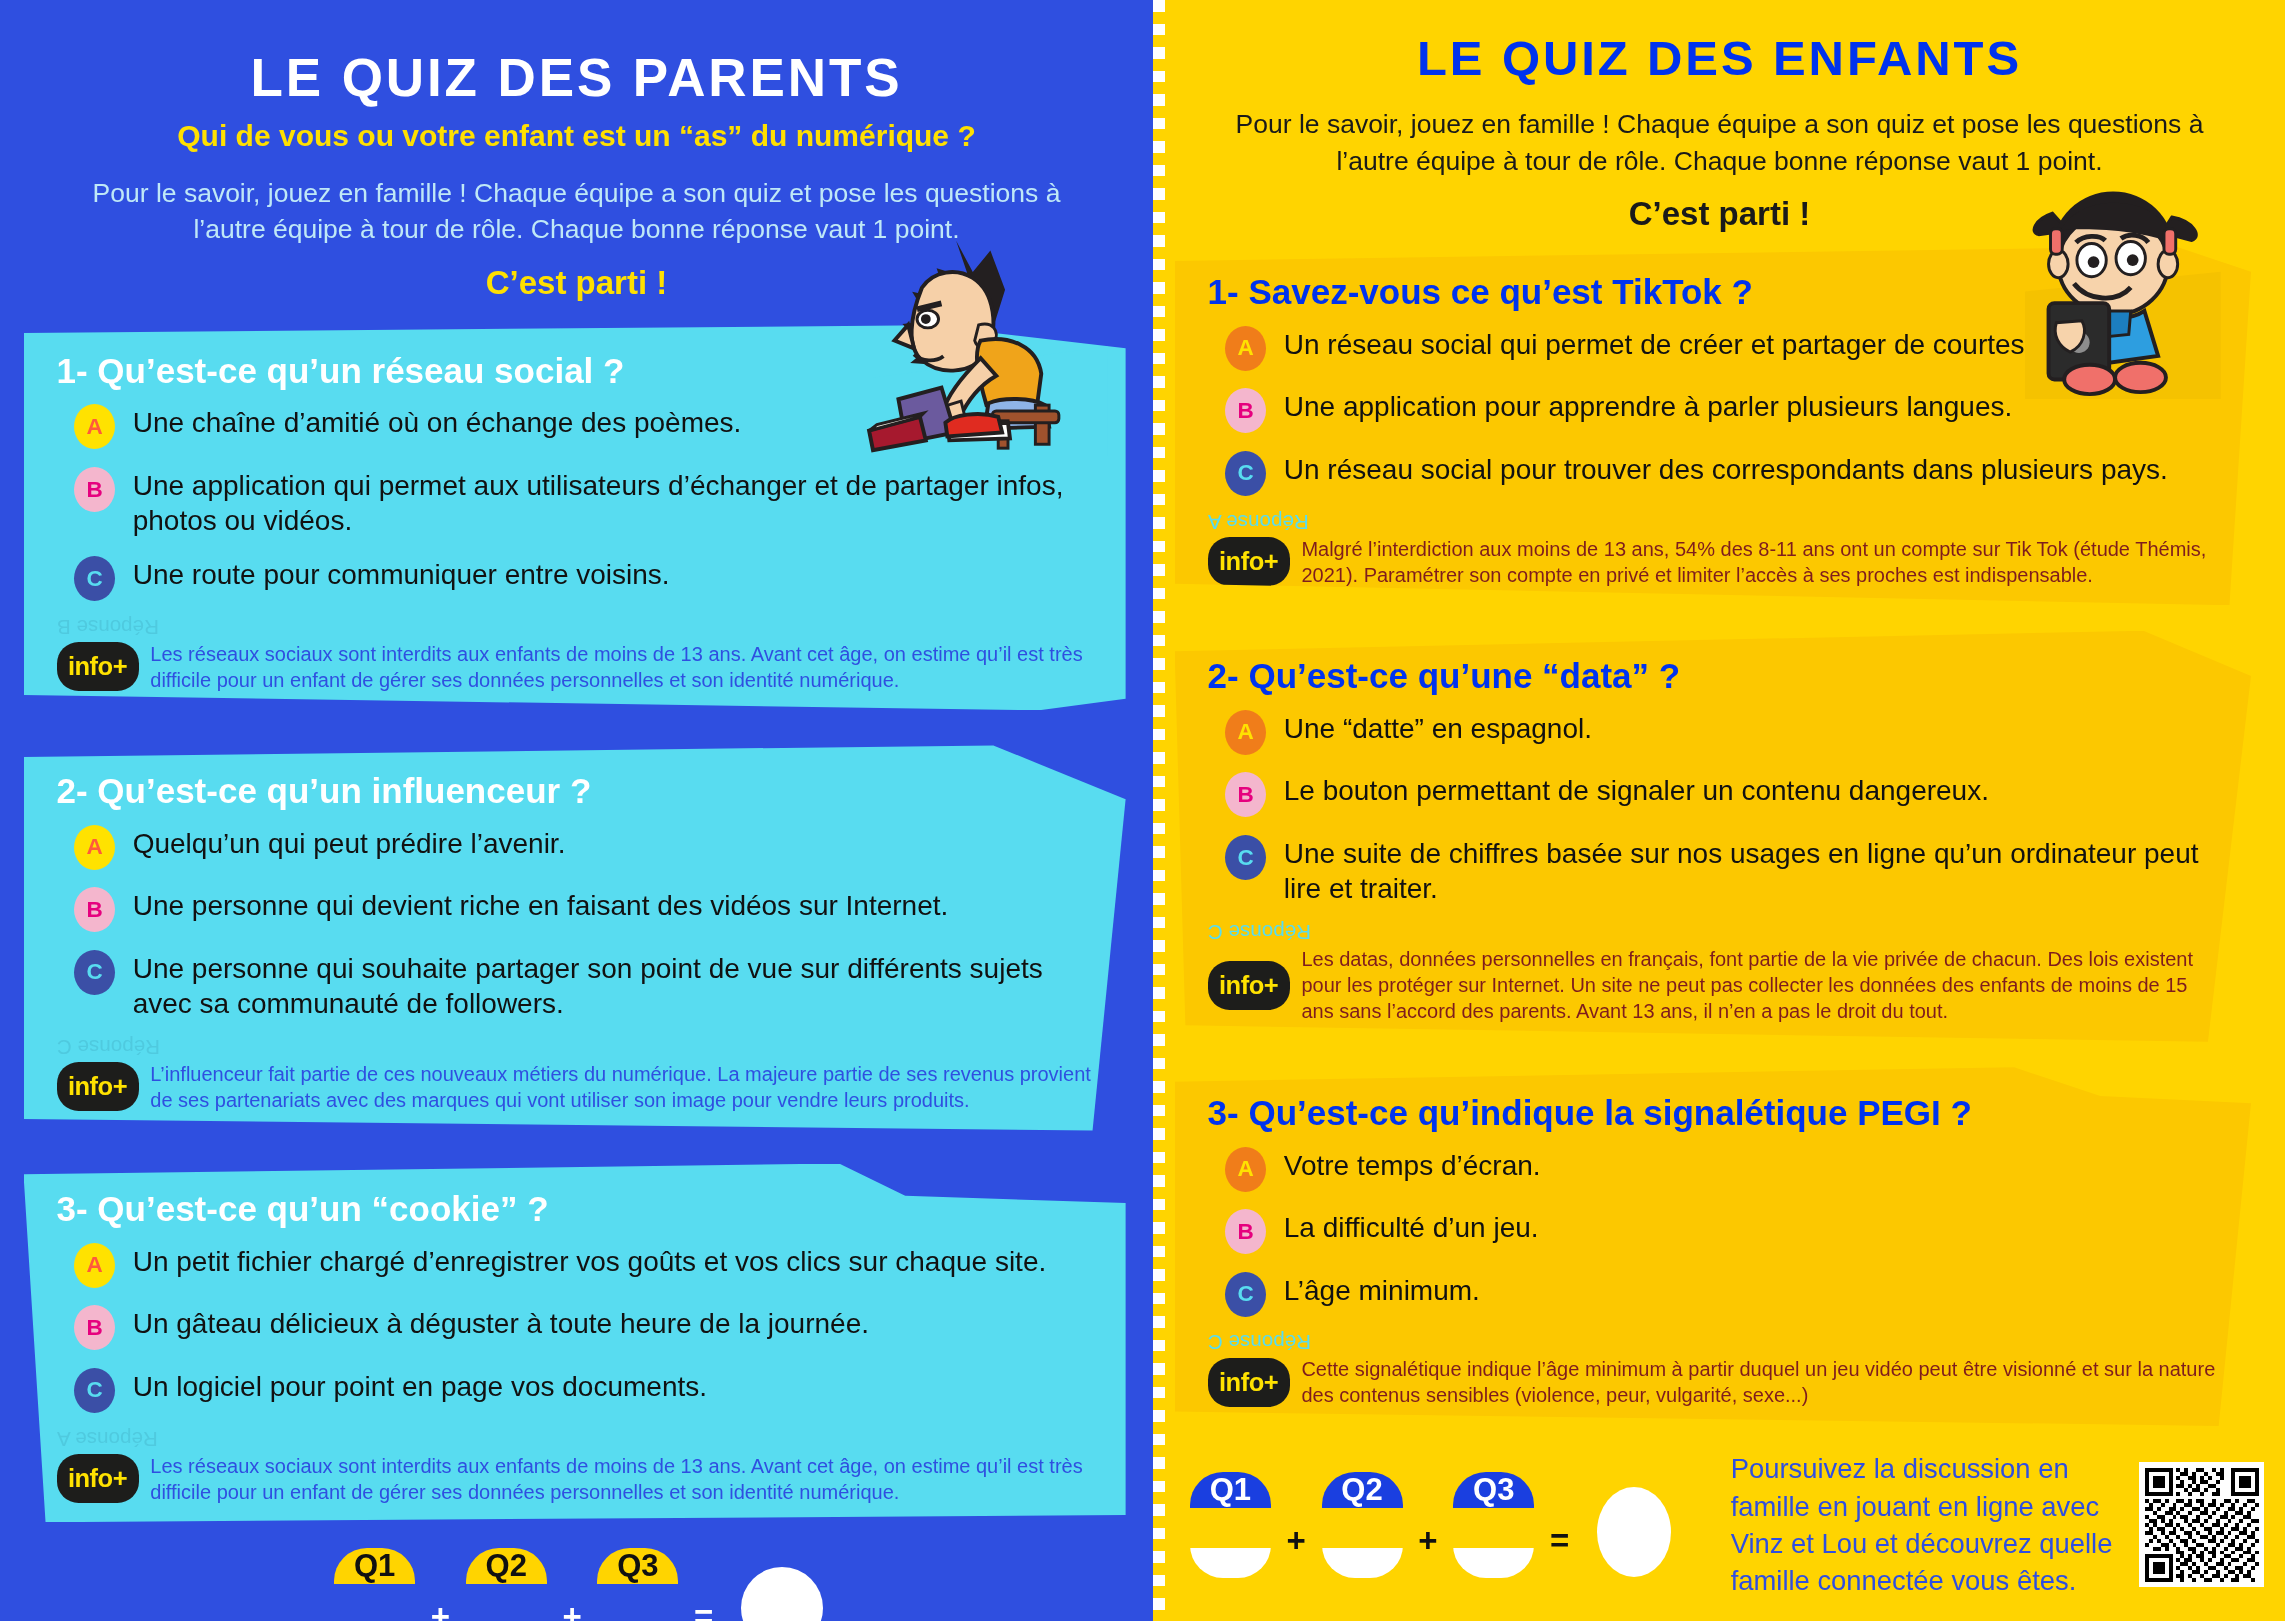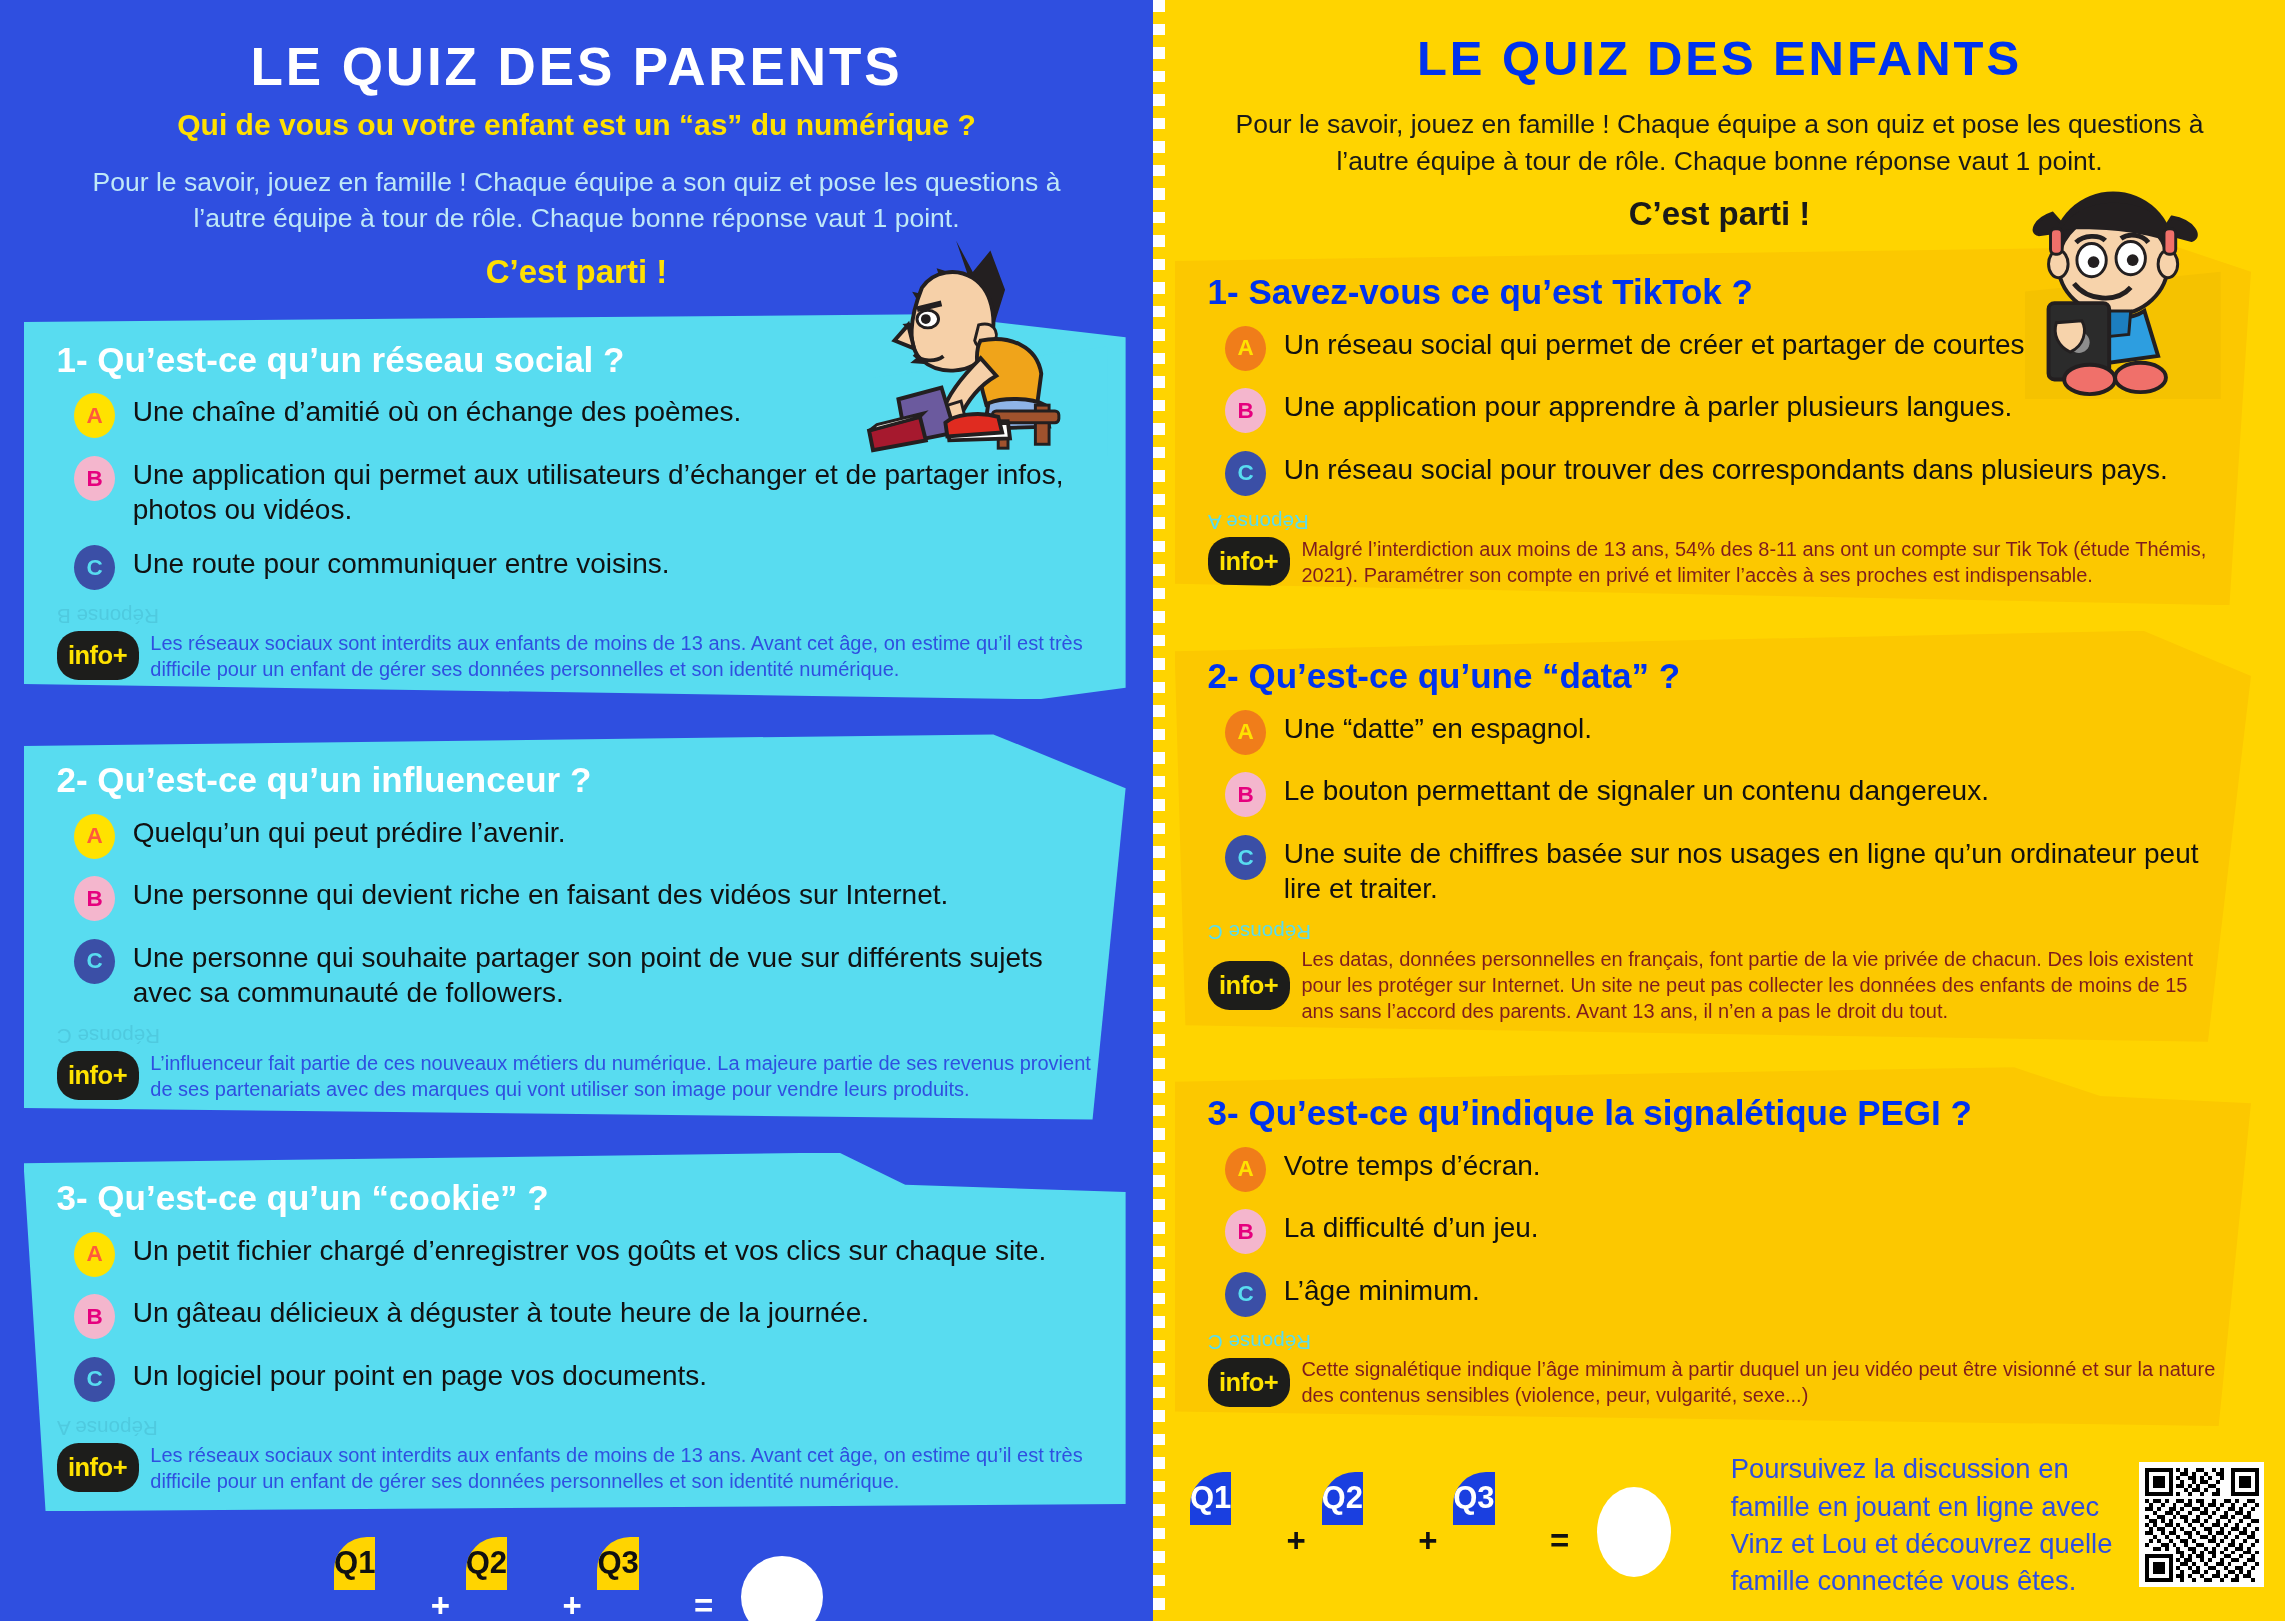--- a/index.html
+++ b/index.html
@@ -19,21 +19,21 @@
   .separator {
     position: absolute; left: 1153px; top: 0;
     width: 11.8px; height: 1621px;
     background: repeating-linear-gradient(to bottom,
        #ffffff 0px, #ffffff 11.8px, transparent 11.8px, transparent 23.5px);
     z-index: 50;
   }
 
   
   .hdr { text-align: center; position: relative; z-index: 4; }
-  .hdr-p { padding: 39px 69px 0 69px; }
+  .hdr-p { padding: 50px 69px 0 69px; }
   .hdr-e { padding: 33px 59px 0 59px; }
 
   .title {
     font-weight: bold;
     letter-spacing: 2.9px;
     font-stretch: condensed;
   }
   .title-p { color: #ffffff; font-size: 53px; line-height: 1.05; }
   .title-e { color: #0033ee; font-size: 49px; line-height: 1.05; }
 
@@ -129,21 +129,21 @@
     display: flex; align-items: center;
     justify-content: center;
     margin-top: 25.5px;
     position: relative; z-index: 4;
   }
   .scorerow-e { justify-content: flex-start; padding-left: 33px; margin-top: 9.8px; }
   .pill {
     width: 81px; height: 106px;
     border-radius: 33px;
     overflow: hidden;
-    display: flex; flex-direction: row;
+    display: flex; flex-direction: column;
     margin: 0 3.9px;
     gap: 40px;
   }
   .pill-top {
     height: 50%;
     display: flex; align-items: center; justify-content: center;
     font-size: 31px; font-weight: bold;
   }
   .pill-top-p { background: #ffd400; color: #111; }
   .pill-top-e { background: #1a3fe0; color: #ffffff; }

